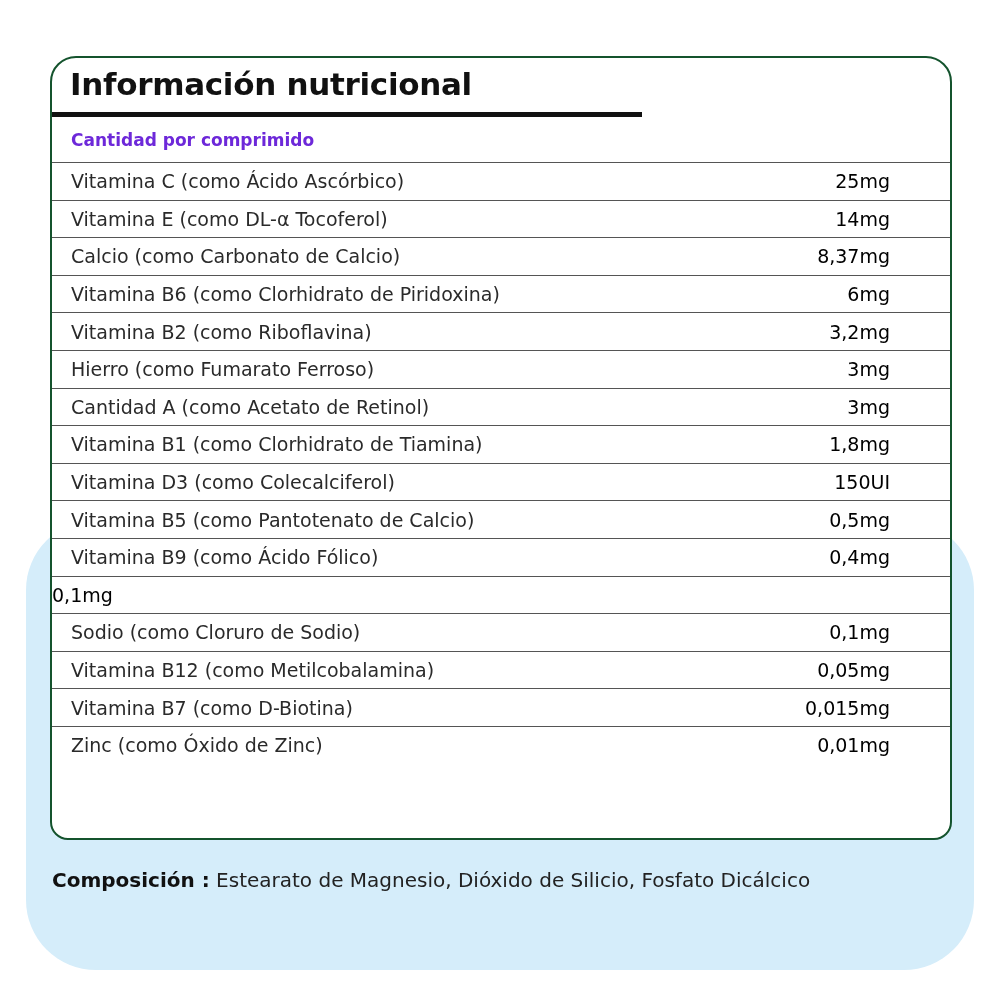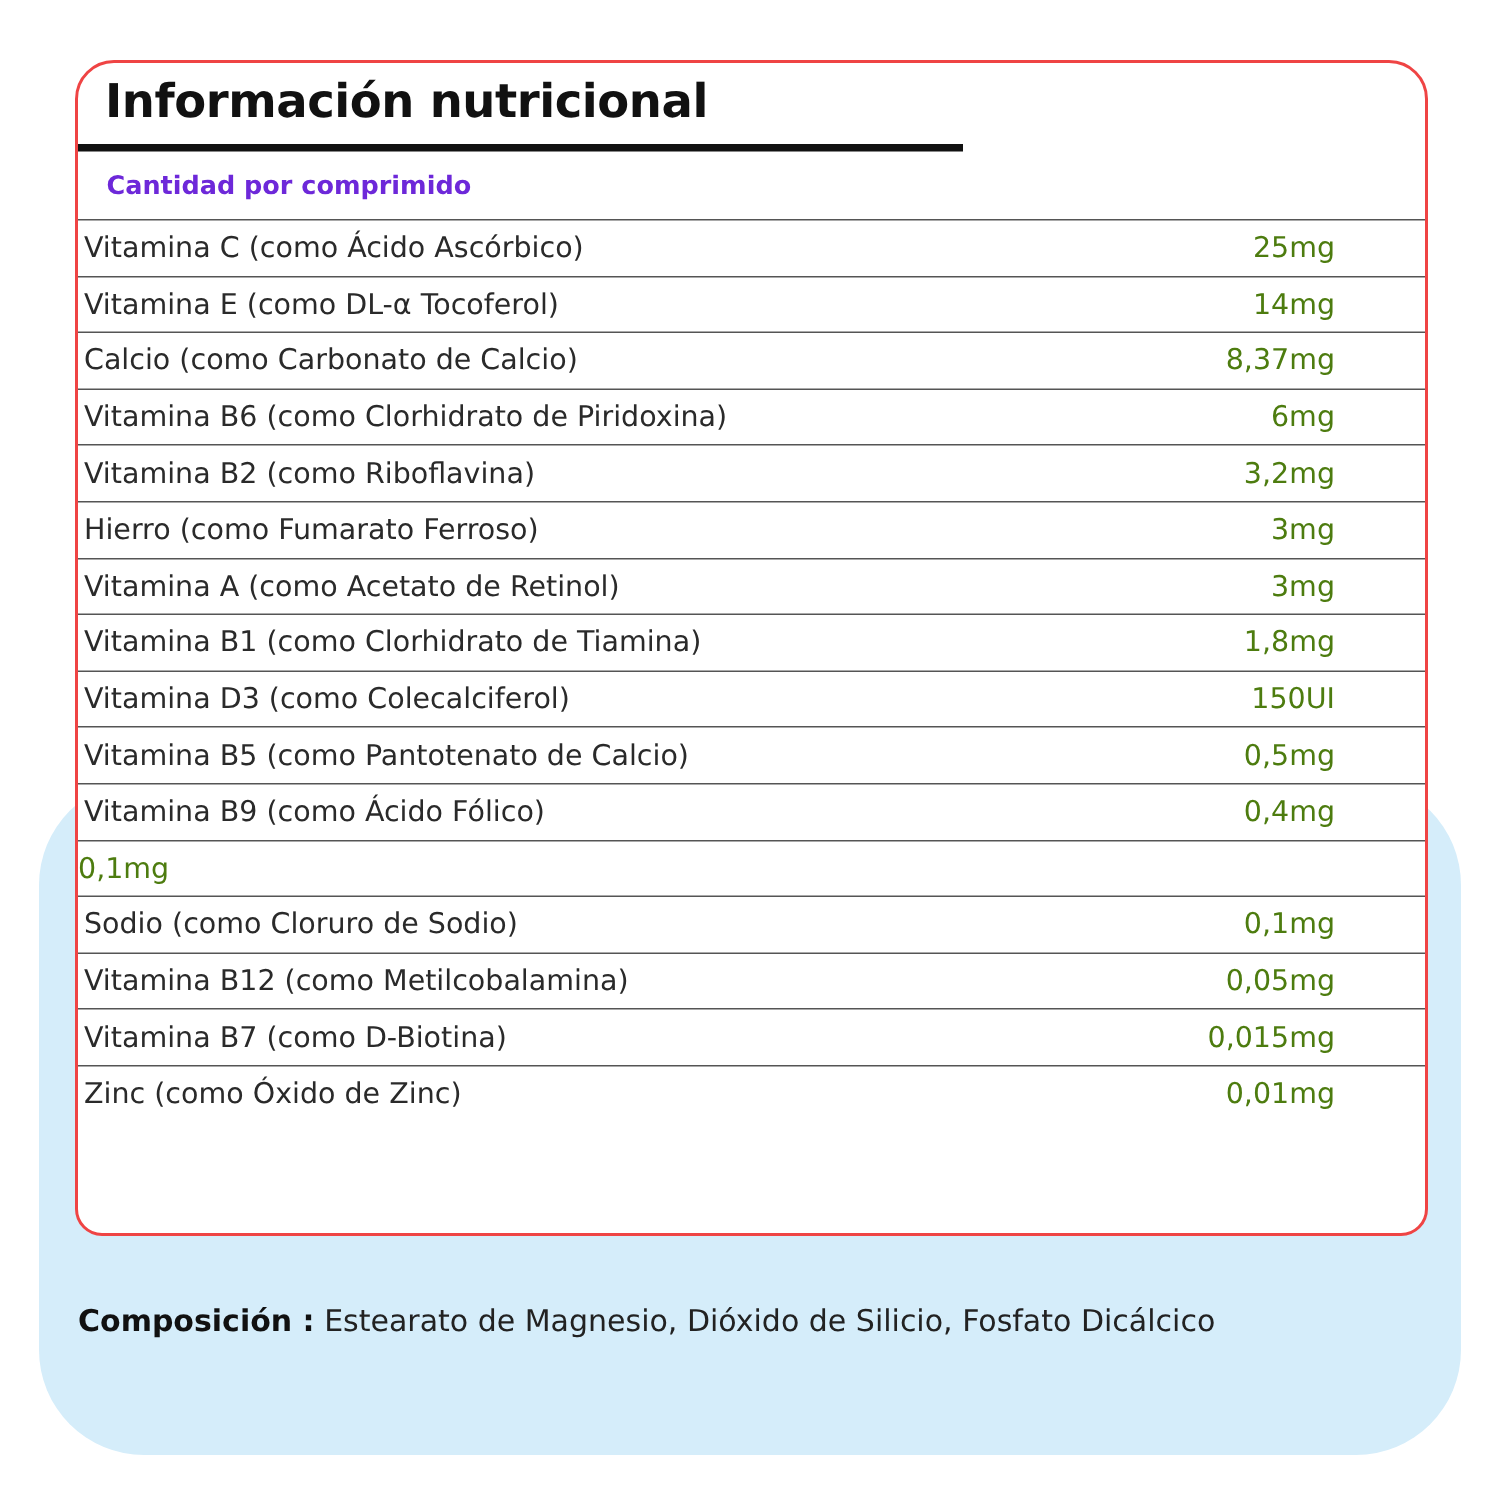--- a/index.html
+++ b/index.html
@@ -7,22 +7,22 @@
     width: 1000px; height: 1000px; position: relative; overflow: hidden;
     background: #ffffff;
     font-family: "DejaVu Sans", sans-serif;
     color: #1a1a1a;
   }
   .blue-bg {
     position: absolute; left: 26px; top: 520px; width: 948px; height: 450px;
     background: #d5edfa; border-radius: 70px;
   }
   .panel {
-    position: absolute; left: 50px; top: 40px; width: 898px; height: 780px;
-    background: #ffffff; border: 2px solid #ef4444;
+    position: absolute; left: 50px; top: 56px; width: 898px; height: 780px;
+    background: #ffffff; border: 2px solid #14532d;
     border-radius: 26px 26px 18px 18px;
     overflow: hidden;
   }
   .title {
     position: absolute; left: 18px; top: 8px;
     font-size: 31px; font-weight: bold; letter-spacing: -0.3px; color: #111;
     margin: 0;
   }
   .title-rule {
     position: absolute; left: 0; top: 54px; width: 590px; height: 5px; background: #111;
@@ -33,24 +33,24 @@
   }
   .rows {
     position: absolute; left: 0; top: 104px; width: 100%;
   }
   .row {
     position: relative; height: 37.6px; box-sizing: border-box;
     border-top: 1.5px solid #555;
     display: flex; align-items: center; justify-content: space-between;
   }
   .row .name {
-    padding-left: 4px; font-size: 19px; color: #2a2a2a; white-space: nowrap;
+    padding-left: 19px; font-size: 19px; color: #2a2a2a; white-space: nowrap;
   }
   .row .val {
-    padding-right: 60px; font-size: 19px; color: #4d7c0f; text-align: right; white-space: nowrap;
+    padding-right: 60px; font-size: 19px; color: #000000; text-align: right; white-space: nowrap;
   }
   .composition {
     position: absolute; left: 52px; top: 868px;
     font-size: 20px; color: #222; white-space: nowrap;
   }
   .composition .label { font-weight: bold; color: #111; margin-top: 11px; }
 </style>
 </head>
 <body>
 
@@ -80,21 +80,21 @@
       </div>
     <div class="row">
         <span class="name">Vitamina B2 (como Riboflavina)</span>
         <span class="val">3,2mg</span>
       </div>
     <div class="row">
         <span class="name">Hierro (como Fumarato Ferroso)</span>
         <span class="val">3mg</span>
       </div>
     <div class="row">
-        <span class="name">Vitamina A (como Acetato de Retinol)</span>
+        <span class="name">Cantidad A (como Acetato de Retinol)</span>
         <span class="val">3mg</span>
       </div>
     <div class="row">
         <span class="name">Vitamina B1 (como Clorhidrato de Tiamina)</span>
         <span class="val">1,8mg</span>
       </div>
     <div class="row">
         <span class="name">Vitamina D3 (como Colecalciferol)</span>
         <span class="val">150UI</span>
       </div>

